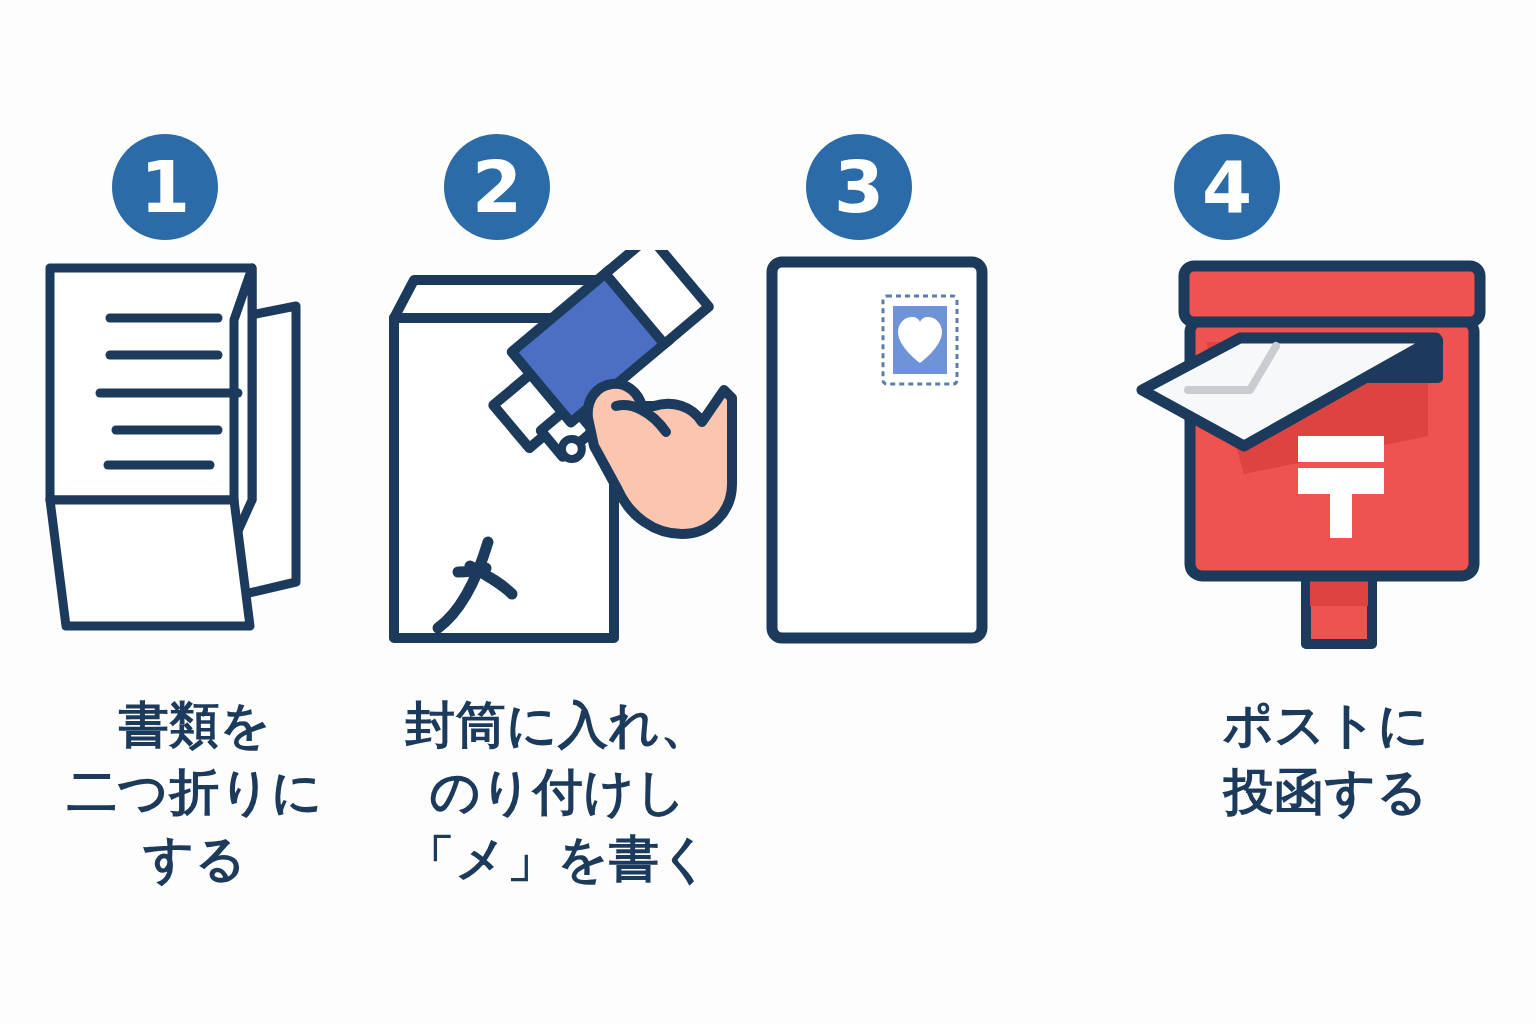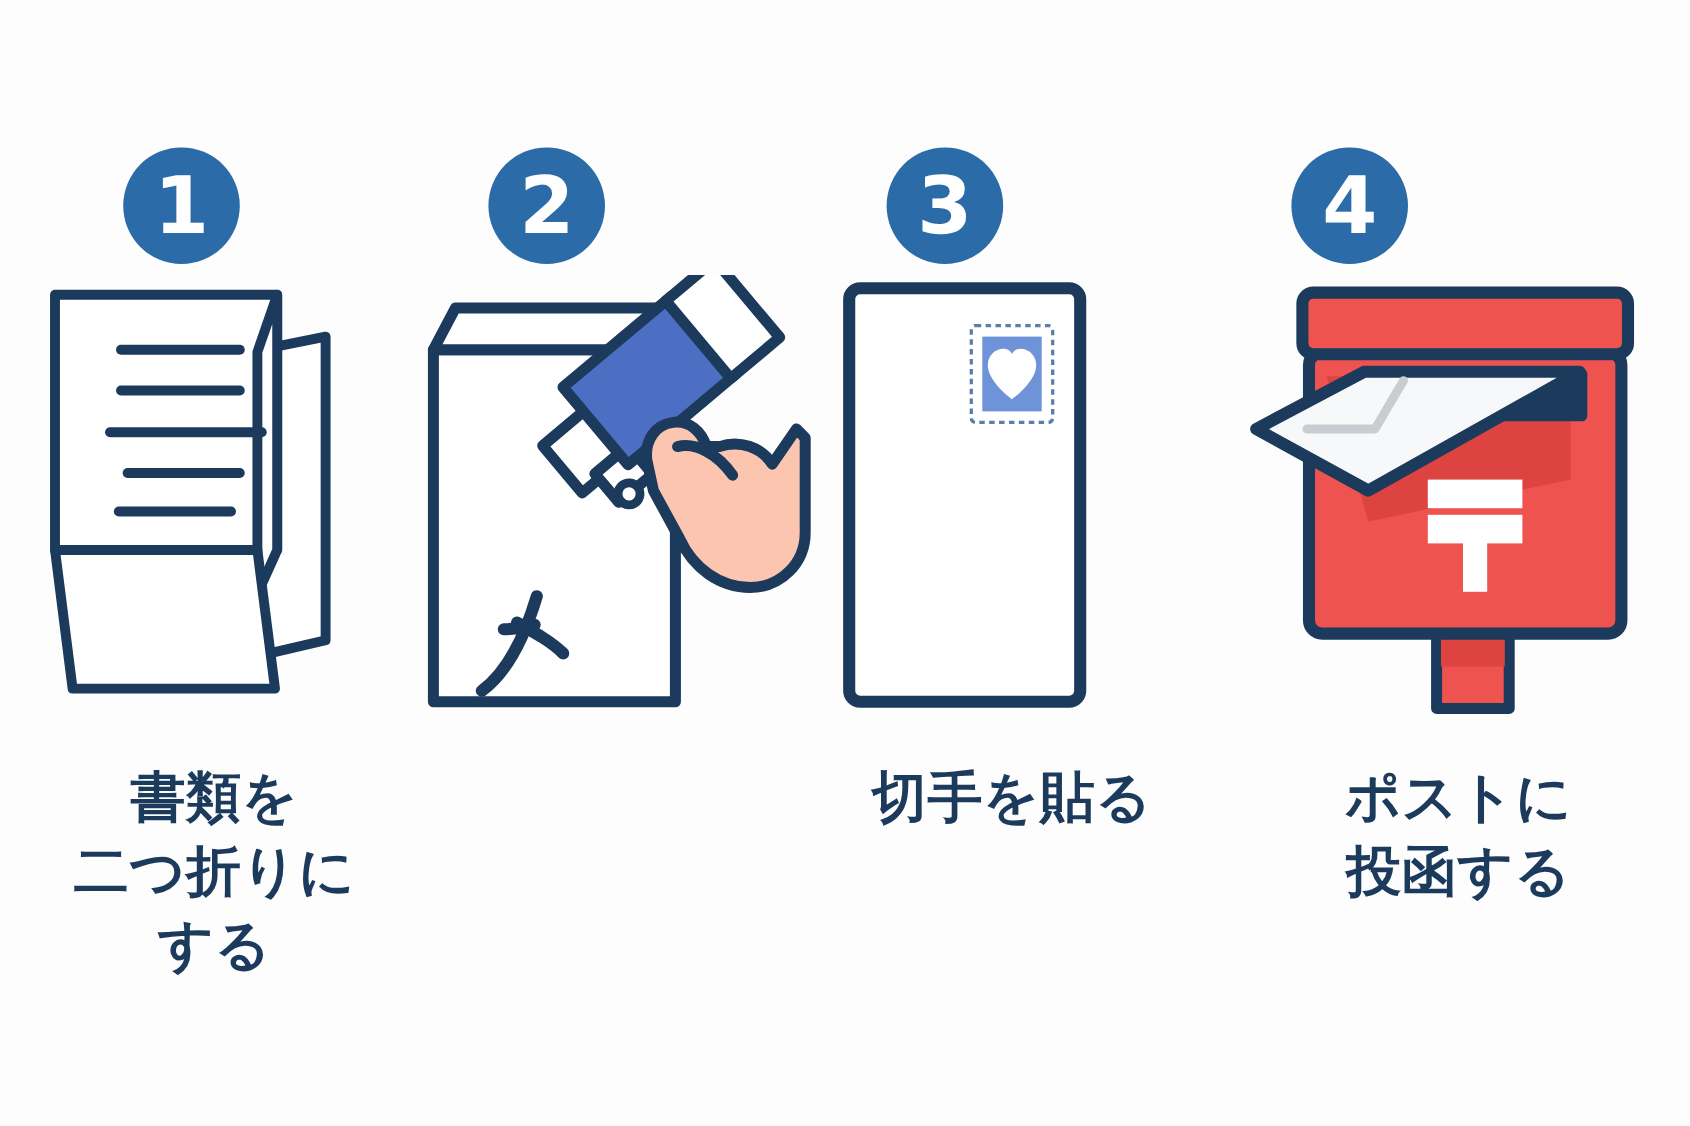--- a/index.html
+++ b/index.html
@@ -184,20 +184,23 @@
           <path d="M236 156 C252 152 272 162 286 182" fill="none" stroke="#1b3a5c" stroke-width="10" stroke-linecap="round"></path>
 
           <g stroke="#1b3a5c" stroke-width="11" stroke-linecap="round" fill="none">
             <path d="M98 112 C98 112 112 112 126 108" transform="translate(-20 210)"></path>
             <path d="M128 82 C116 122 100 152 78 168" transform="translate(-20 210)"></path>
             <path d="M110 106 C128 116 142 124 152 134" transform="translate(-20 210)"></path>
           </g>
         </svg>
       </div>
 
+      <div class="caption">封筒に入れ、
+のり付けし
+「メ」を書く</div>
     </div>
 
     <div class="step step-3">
 
       <div class="badge-wrap">
         <div class="badge">3</div>
       </div>
 
       <div class="illus">
         <svg width="260" height="400" viewBox="0 0 260 400">
@@ -211,21 +214,20 @@
           <path d="M160 113
                    C160 113 138 97 138 82
                    C138 73 145 67 152 67
                    C156 67 159 69 160 72
                    C161 69 164 67 168 67
                    C175 67 182 73 182 82
                    C182 97 160 113 160 113 Z" fill="#ffffff" stroke="none"></path>
         </svg>
       </div>
 
-      <div class="caption">切手を貼る</div>
     </div>
 
     <div class="step step-4">
 
       <div class="badge-wrap">
         <div class="badge">4</div>
       </div>
 
       <div class="illus">
         <svg width="400" height="400" viewBox="0 0 400 400">

